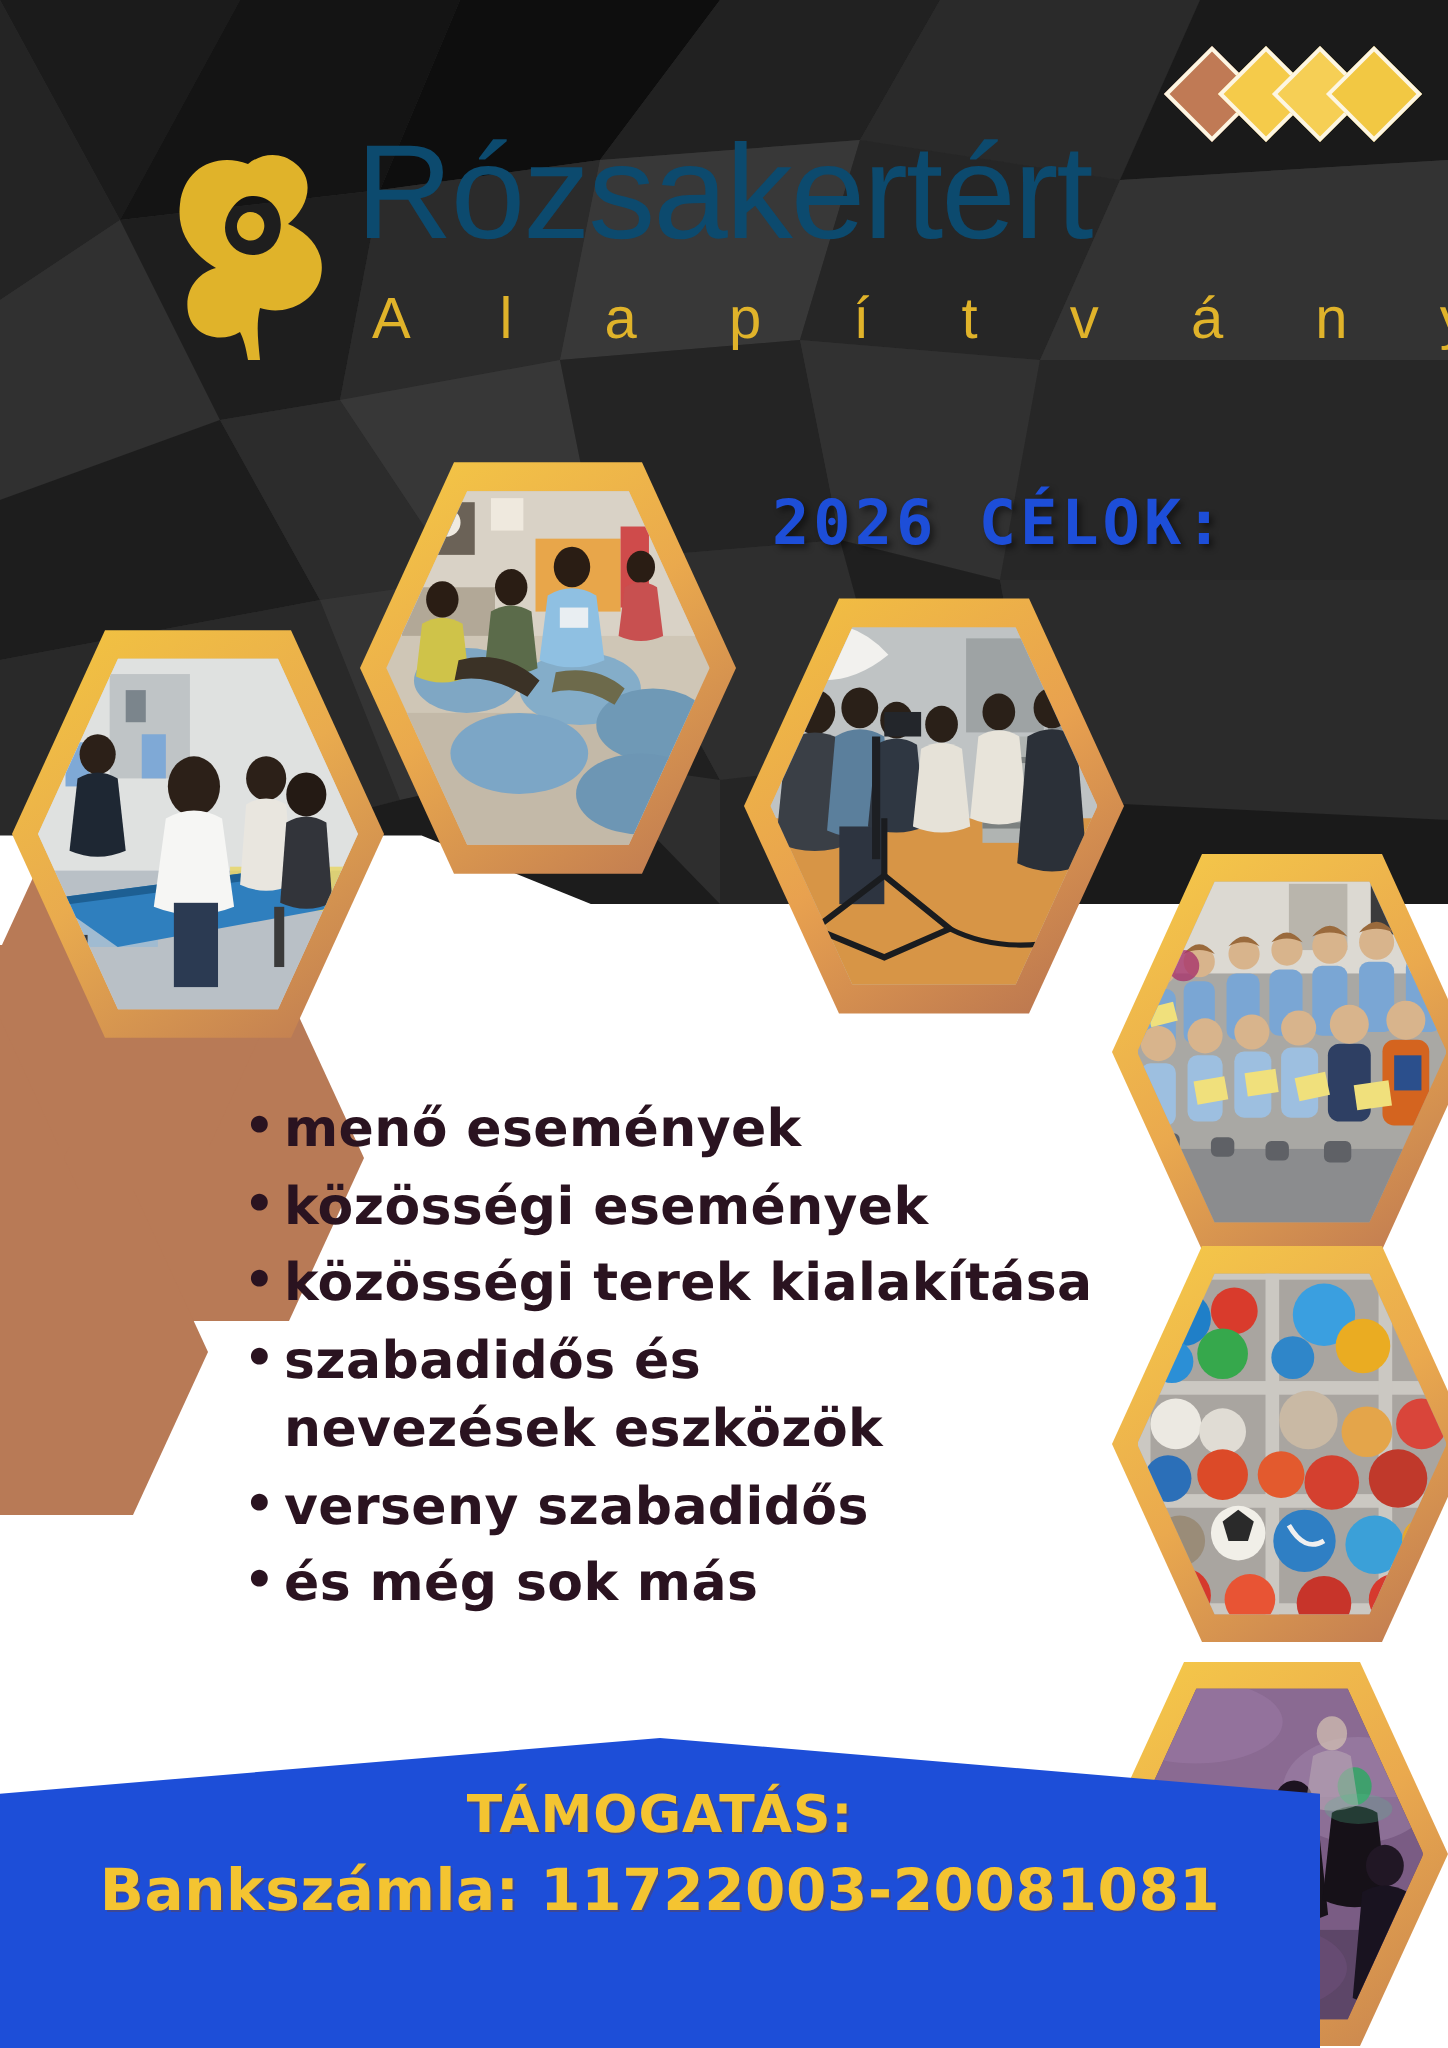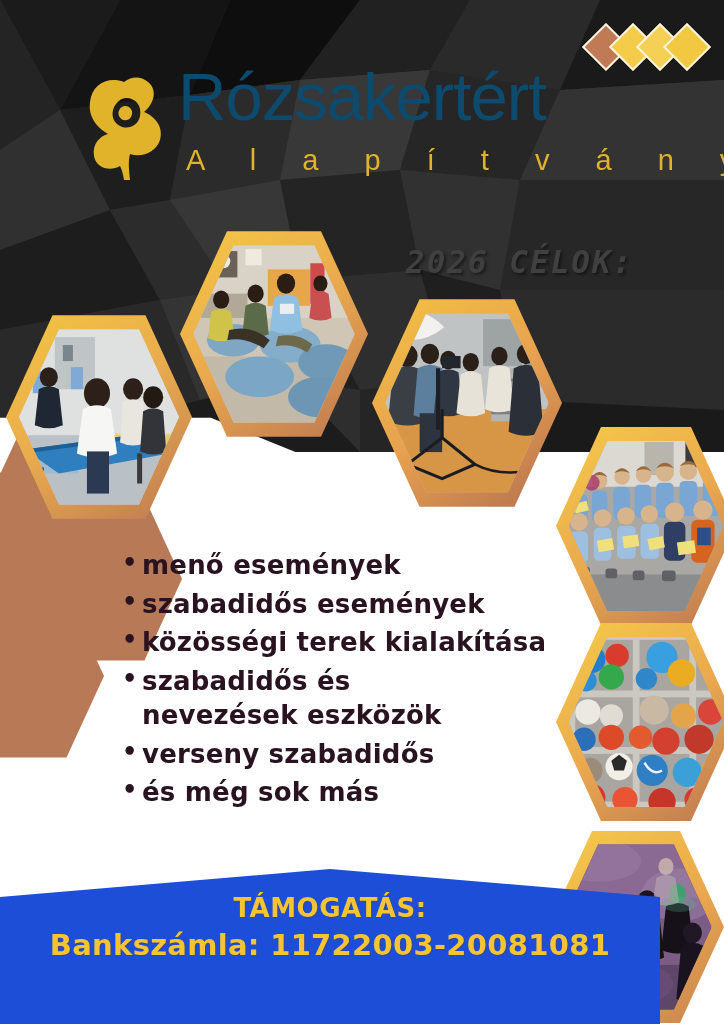--- a/index.html
+++ b/index.html
@@ -48,24 +48,23 @@
 
   
   .diamonds{position:absolute;right:20px;top:30px;display:flex;}
   .dia{width:34px;height:34px;transform:rotate(45deg);margin-left:-7px;
        border:2px solid #fdf6e3;}
 
   
   .headline{
     position:absolute;left:386px;top:244px;
     font-family:"DejaVu Sans Mono","Liberation Mono",monospace;
-    font-size:31px;font-weight:bold;font-style:italic;
-    color:#404040;letter-spacing:2px;white-space:nowrap;
+    font-size:31px;font-weight:bold;
+    color:#1d4ed8;letter-spacing:2px;white-space:nowrap;
     text-shadow:2px 2px 3px rgba(0,0,0,.45);
-    margin-left:20px;
   }
 
   
   .hex{
     position:absolute;
     clip-path:polygon(25% 1.5%,75% 1.5%,100% 50%,75% 98.5%,25% 98.5%,0 50%);
   }
   .hex-inner{
     position:absolute;left:7%;top:7%;width:86%;height:86%;
     clip-path:polygon(25% 1.5%,75% 1.5%,100% 50%,75% 98.5%,25% 98.5%,0 50%);
@@ -428,21 +427,21 @@
     </div>
   </div>
 
   <div class="bullets">
     <div class="bullet-row">
       <span class="bullet-dot">•</span>
       <span class="bullet-text">menő események</span>
     </div>
     <div class="bullet-row">
       <span class="bullet-dot">•</span>
-      <span class="bullet-text">szabadidős események</span>
+      <span class="bullet-text">közösségi események</span>
     </div>
     <div class="bullet-row">
       <span class="bullet-dot">•</span>
       <span class="bullet-text">közösségi terek kialakítása</span>
     </div>
     <div class="bullet-row" style="max-width:330px;">
       <span class="bullet-dot">•</span>
       <span class="bullet-text">szabadidős és nevezések eszközök</span>
     </div>
     <div class="bullet-row">

